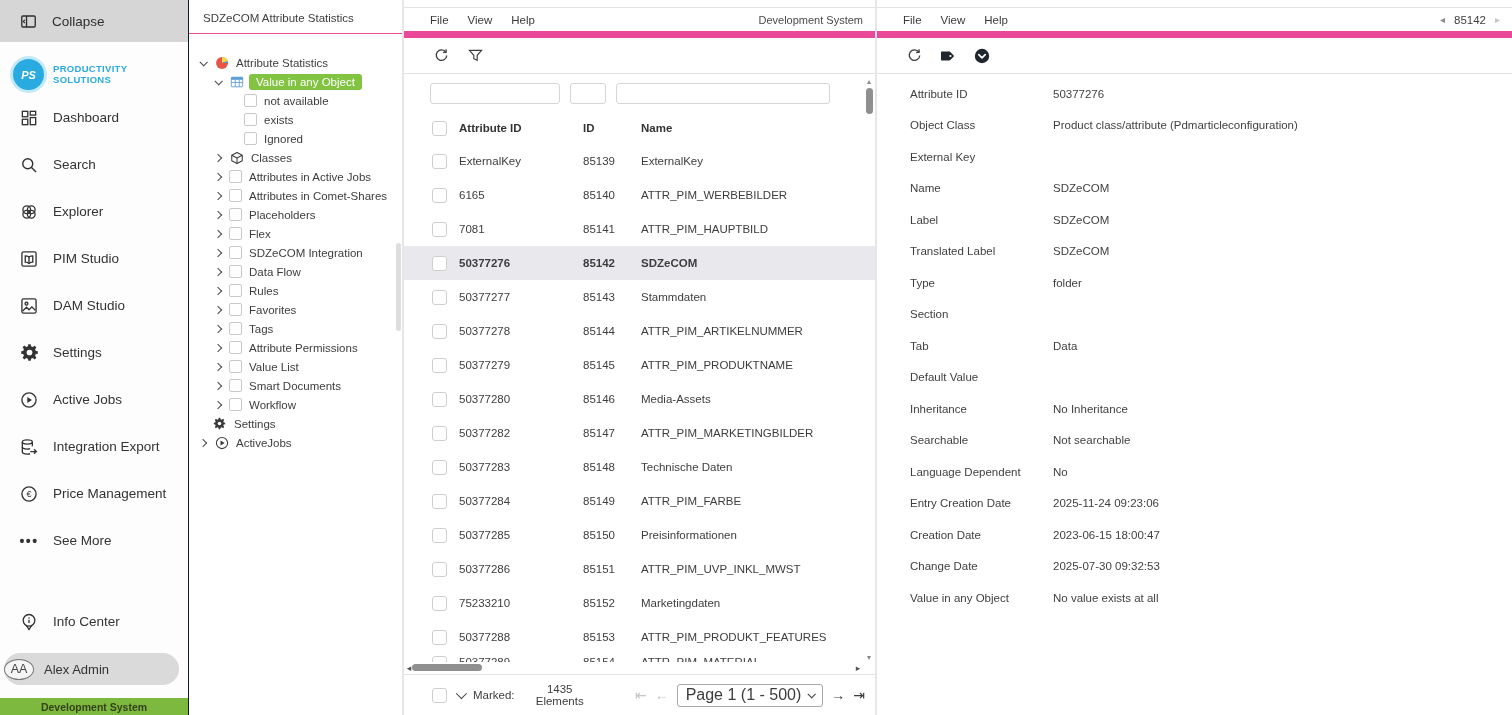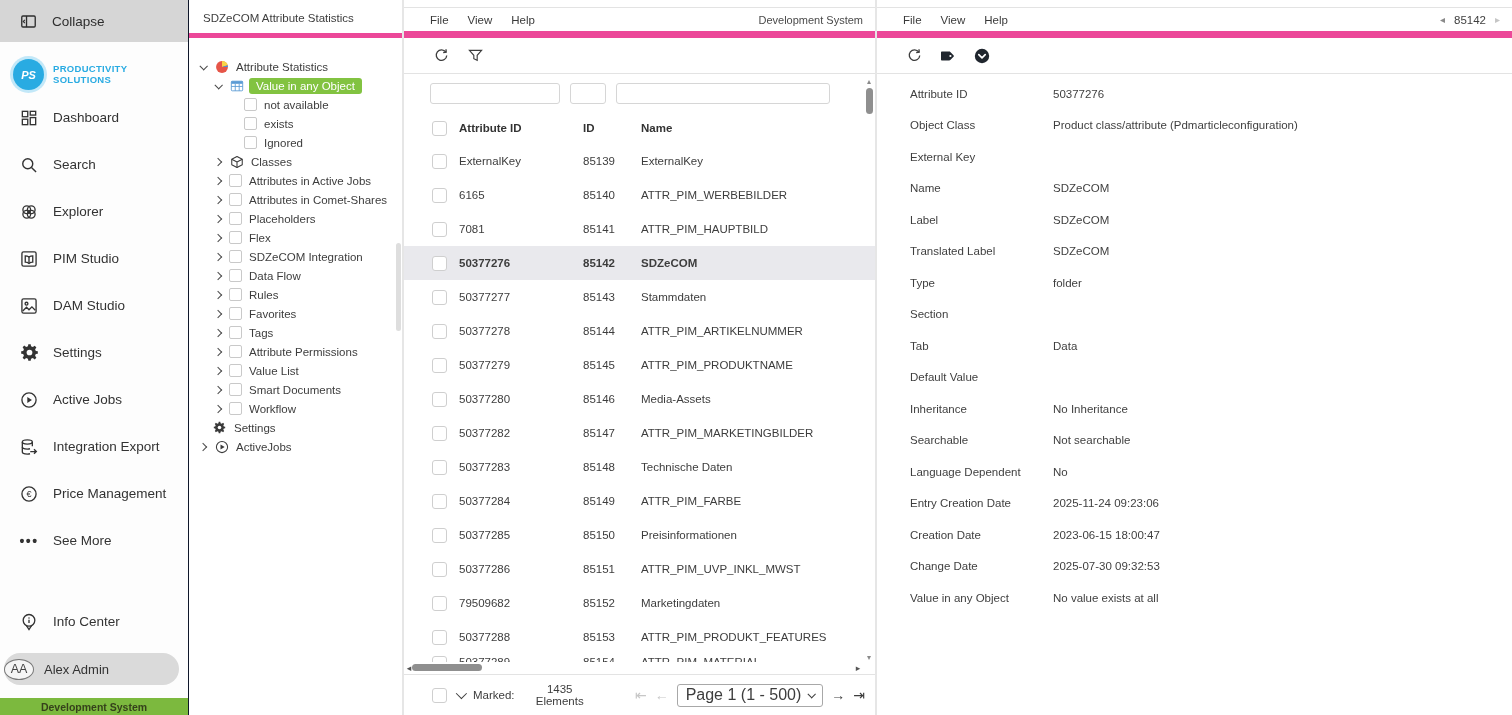--- a/index.html
+++ b/index.html
@@ -24,21 +24,21 @@
   .side-bottom{margin-top:auto}
   .user-pill{margin:8px 9px 4px 4px;height:32px;background:#dadada;border-radius:16px;
              display:flex;align-items:center;gap:10px;font-size:13px;color:#333;cursor:pointer}
   .avatar{width:30px;height:21px;border-radius:50%;background:#f5f5f5;border:1px solid #787878;
           display:flex;align-items:center;justify-content:center;font-size:12.5px;color:#444;margin-left:0}
   .env-bar{height:17px;background:#7cb93e;display:flex;align-items:center;justify-content:center;
            font-size:10.5px;font-weight:700;color:#35411b;margin-top:13px}
 
   
   .tree-panel{width:215px;min-width:215px;border-right:2px solid #e6e6e6;background:#fff;position:relative}
-  .tree-title{font-size:11.5px;color:#3d3d3d;padding:12px 14px 9px;border-bottom:5px solid #ec4899;white-space:nowrap}
+  .tree-title{font-size:11.5px;color:#3d3d3d;padding:12px 14px 9px;border-bottom:1px solid #ec4899;white-space:nowrap}
   .tree{padding-top:19px;font-size:11.5px}
   .tree-row{height:19px;display:flex;align-items:center;gap:5px;cursor:pointer;white-space:nowrap}
   .exp{width:12px;min-width:12px;display:inline-flex;justify-content:center;align-items:center}
   .chev{width:6px;height:6px;border-right:1.3px solid #4a4a4a;border-bottom:1.3px solid #4a4a4a;display:inline-block}
   .chev.down{transform:rotate(45deg) translateY(-1px)}
   .chev.right{transform:rotate(-45deg)}
   .tcb{width:13px;min-width:13px;height:13px;border:1px solid #c9c9c9;border-radius:2px;background:#fff}
   .tree-ic{width:15px;min-width:15px;height:15px;display:inline-flex;align-items:center;justify-content:center}
   .tree-label{padding:1px 2px;color:#3d3d3d}
   .tree-label.sel{background:#82c341;color:#fff;padding:2px 7px;border-radius:3px}
@@ -530,21 +530,21 @@
           <span class="c-name">Preisinformationen</span>
         </div>
         <div class="trow">
           <span class="cb c-cb"></span>
           <span class="c-attr">50377286</span>
           <span class="c-id">85151</span>
           <span class="c-name">ATTR_PIM_UVP_INKL_MWST</span>
         </div>
         <div class="trow">
           <span class="cb c-cb"></span>
-          <span class="c-attr">79509682</span>
+          <span class="c-attr">75233210</span>
           <span class="c-id">85152</span>
           <span class="c-name">Marketingdaten</span>
         </div>
         <div class="trow">
           <span class="cb c-cb"></span>
           <span class="c-attr">50377288</span>
           <span class="c-id">85153</span>
           <span class="c-name">ATTR_PIM_PRODUKT_FEATURES</span>
         </div>
         <div class="trow partial">

